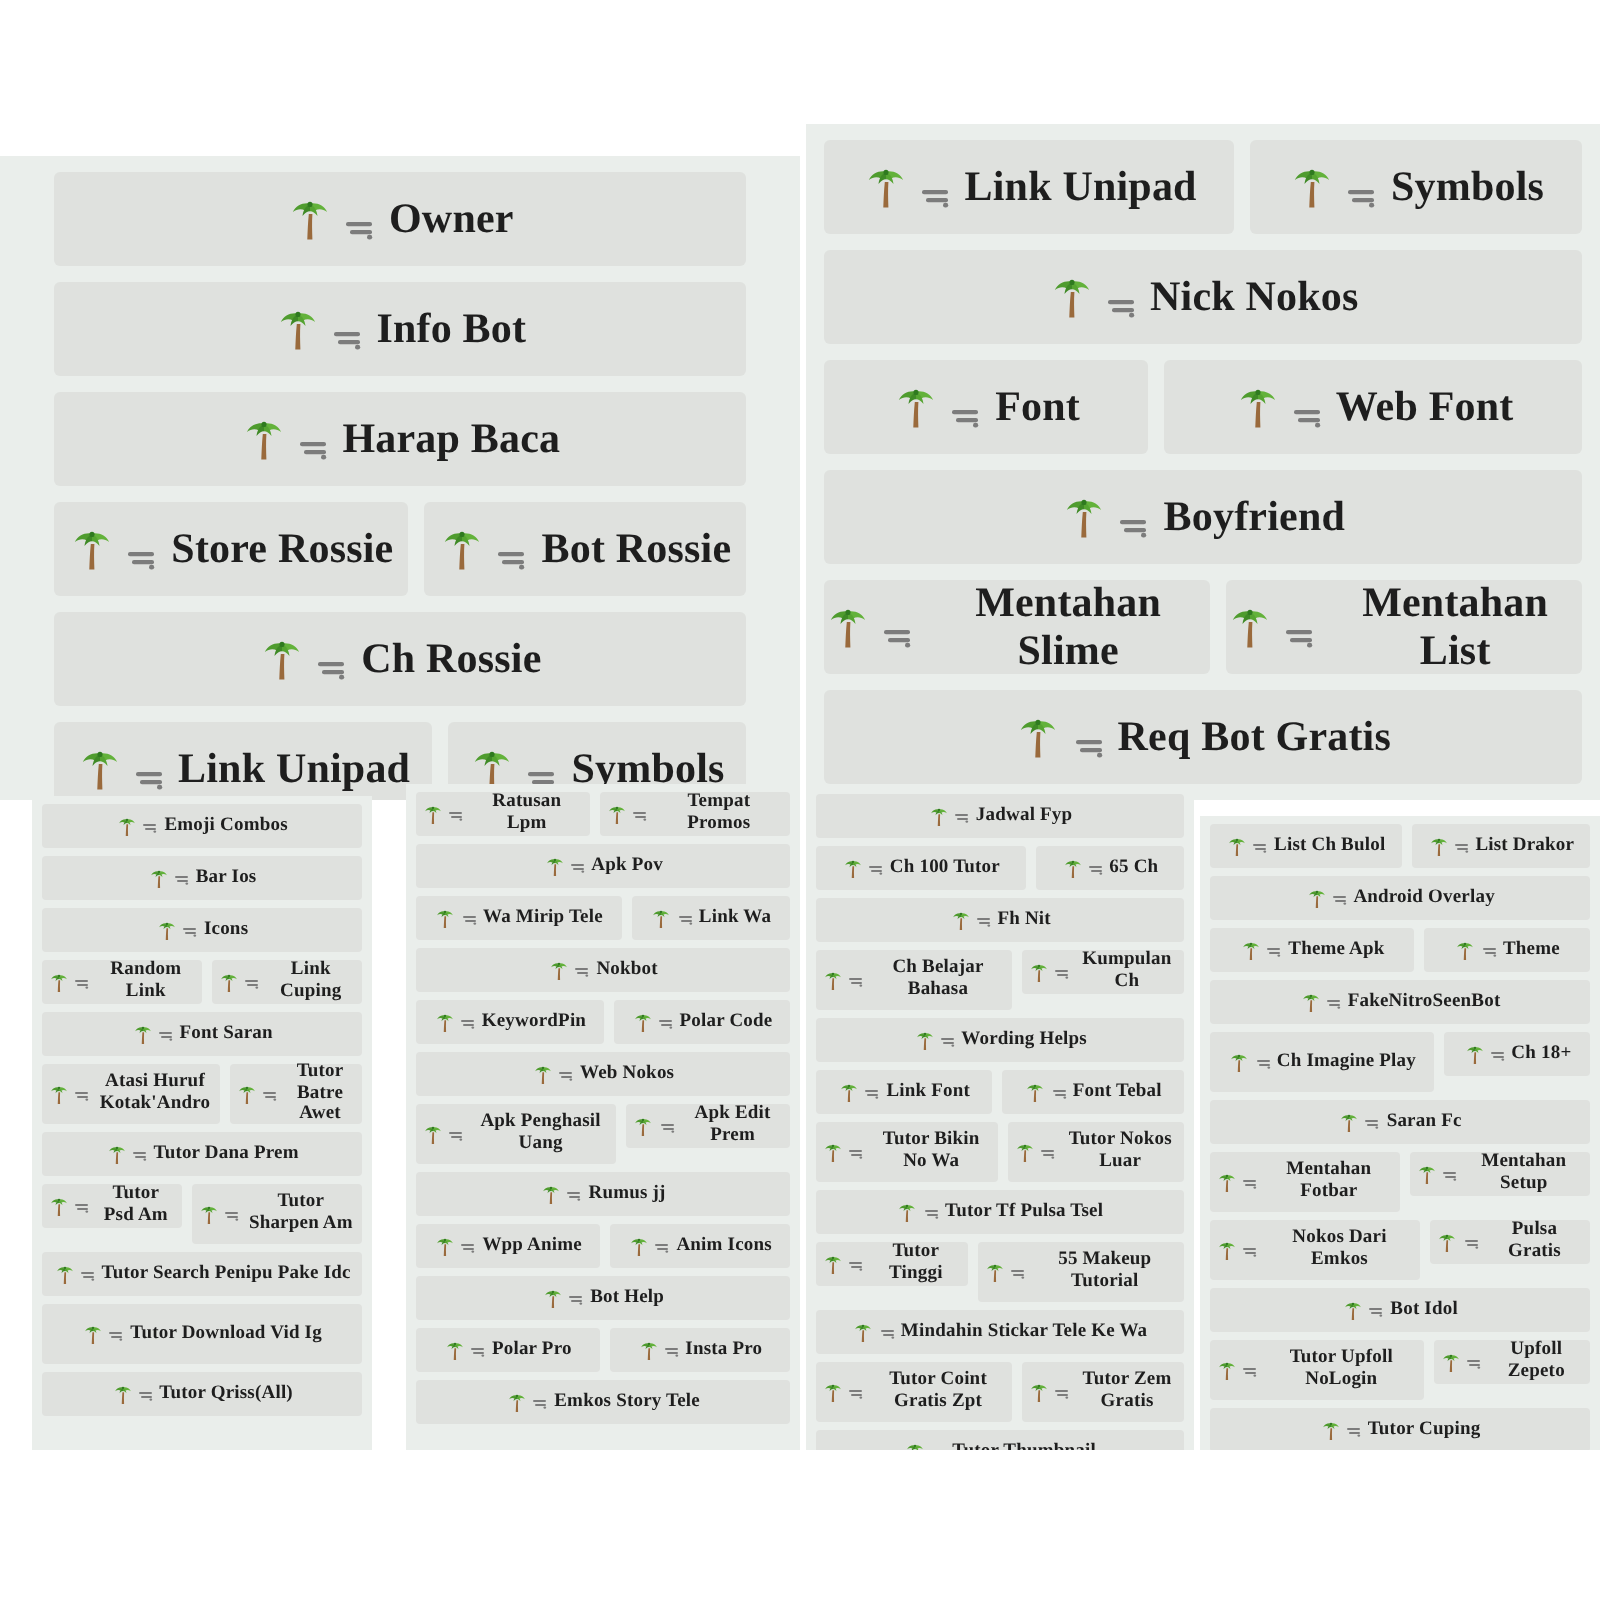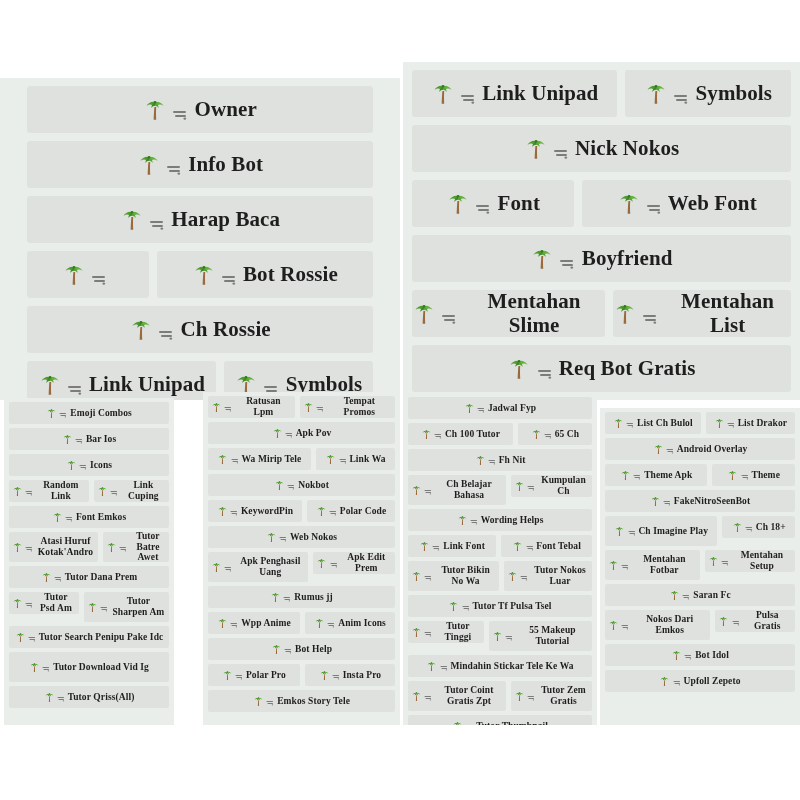--- a/index.html
+++ b/index.html
@@ -59,21 +59,21 @@
   #panelB .row .btn + .btn{margin-left:8px;}
 
   
   .small{padding:4px 5px;}
   .small .row{margin-bottom:4px;}
   .small .btn{font-size:9.5px;border-radius:2px;padding:2px 3px;}
   .small .row .btn + .btn{margin-left:5px;}
   .small .btn.h1{height:22px;}
   .small .btn.h2{height:30px;}
 
-  #panelC{left:4px;top:398px;width:170px;height:327px;}
+  #panelC{left:16px;top:398px;width:170px;height:327px;}
   #panelD{left:203px;top:392px;width:197px;height:333px;}
   #panelE{left:403px;top:393px;width:194px;height:332px;}
   #panelF{left:600px;top:408px;width:200px;height:317px;}
 
   .palm-s{width:11px;height:11px;}
   .palm-l{width:24px;height:24px;}
 </style>
 </head>
 <body>
 
@@ -143,20 +143,21 @@
                 <path d="M16 5 C21 4.2 25.6 6.6 27.4 10.6 C24.8 8.6 21.8 8.2 19.4 9.6 C18.4 7.3 17.4 6 16 5 Z" fill="#63b23a"></path>
                 <path d="M16 5 C13.2 6.6 11.4 9.6 11 13.4 C12.6 11.2 14.2 10.2 16 10.2 Z" fill="#3f8a26"></path>
                 <path d="M16 5 C18.8 6.6 20.6 9.6 21 13.4 C19.4 11.2 17.8 10.2 16 10.2 Z" fill="#55a431"></path>
                 <circle cx="16" cy="5.6" r="1.7" fill="#2f7a1f"></circle>
               </svg></span>
             <span class="palm" style="width:16px;height:14px;margin-right:.3em;"><svg viewBox="0 0 16 14" width="100%" height="100%" xmlns="http://www.w3.org/2000/svg">
                 <rect x="1" y="4" width="13" height="2.1" rx="1" fill="#7c7c7c"></rect>
                 <rect x="3" y="8" width="11" height="2.1" rx="1" fill="#7c7c7c"></rect>
                 <rect x="11.5" y="10.4" width="2.6" height="2.4" rx="1.2" fill="#7c7c7c"></rect>
               </svg></span>
+            <span class="lbl">Store Rossie</span>
           </div>
           <div class="btn ">
             <span class="palm palm-l"><svg viewBox="0 0 32 32" width="100%" height="100%" xmlns="http://www.w3.org/2000/svg">
                 <path d="M15.2 12 C14.6 18 14.4 24 14.2 29 L17.6 29 C17.4 23 17.2 17.5 17.6 12 Z" fill="#9a6a3c"></path>
                 <path d="M16 5 C11 4.2 6.5 6.6 4.6 10.6 C7.2 8.6 10.2 8.2 12.6 9.6 C13.6 7.3 14.6 6 16 5 Z" fill="#4f9c2e"></path>
                 <path d="M16 5 C21 4.2 25.6 6.6 27.4 10.6 C24.8 8.6 21.8 8.2 19.4 9.6 C18.4 7.3 17.4 6 16 5 Z" fill="#63b23a"></path>
                 <path d="M16 5 C13.2 6.6 11.4 9.6 11 13.4 C12.6 11.2 14.2 10.2 16 10.2 Z" fill="#3f8a26"></path>
                 <path d="M16 5 C18.8 6.6 20.6 9.6 21 13.4 C19.4 11.2 17.8 10.2 16 10.2 Z" fill="#55a431"></path>
                 <circle cx="16" cy="5.6" r="1.7" fill="#2f7a1f"></circle>
               </svg></span>
@@ -482,21 +483,21 @@
                 <path d="M16 5 C21 4.2 25.6 6.6 27.4 10.6 C24.8 8.6 21.8 8.2 19.4 9.6 C18.4 7.3 17.4 6 16 5 Z" fill="#63b23a"></path>
                 <path d="M16 5 C13.2 6.6 11.4 9.6 11 13.4 C12.6 11.2 14.2 10.2 16 10.2 Z" fill="#3f8a26"></path>
                 <path d="M16 5 C18.8 6.6 20.6 9.6 21 13.4 C19.4 11.2 17.8 10.2 16 10.2 Z" fill="#55a431"></path>
                 <circle cx="16" cy="5.6" r="1.7" fill="#2f7a1f"></circle>
               </svg></span>
             <span class="palm" style="width:8px;height:7px;margin-right:.3em;"><svg viewBox="0 0 16 14" width="100%" height="100%" xmlns="http://www.w3.org/2000/svg">
                 <rect x="1" y="4" width="13" height="2.1" rx="1" fill="#7c7c7c"></rect>
                 <rect x="3" y="8" width="11" height="2.1" rx="1" fill="#7c7c7c"></rect>
                 <rect x="11.5" y="10.4" width="2.6" height="2.4" rx="1.2" fill="#7c7c7c"></rect>
               </svg></span>
-            <span class="lbl">Font Emkos</span>
+            <span class="lbl">Font Saran</span>
           </div>
         </div>
         <div class="row">
           <div class="btn h2">
             <span class="palm palm-s"><svg viewBox="0 0 32 32" width="100%" height="100%" xmlns="http://www.w3.org/2000/svg">
                 <path d="M15.2 12 C14.6 18 14.4 24 14.2 29 L17.6 29 C17.4 23 17.2 17.5 17.6 12 Z" fill="#9a6a3c"></path>
                 <path d="M16 5 C11 4.2 6.5 6.6 4.6 10.6 C7.2 8.6 10.2 8.2 12.6 9.6 C13.6 7.3 14.6 6 16 5 Z" fill="#4f9c2e"></path>
                 <path d="M16 5 C21 4.2 25.6 6.6 27.4 10.6 C24.8 8.6 21.8 8.2 19.4 9.6 C18.4 7.3 17.4 6 16 5 Z" fill="#63b23a"></path>
                 <path d="M16 5 C13.2 6.6 11.4 9.6 11 13.4 C12.6 11.2 14.2 10.2 16 10.2 Z" fill="#3f8a26"></path>
                 <path d="M16 5 C18.8 6.6 20.6 9.6 21 13.4 C19.4 11.2 17.8 10.2 16 10.2 Z" fill="#55a431"></path>
@@ -1403,20 +1404,38 @@
               </svg></span>
             <span class="palm" style="width:8px;height:7px;margin-right:.3em;"><svg viewBox="0 0 16 14" width="100%" height="100%" xmlns="http://www.w3.org/2000/svg">
                 <rect x="1" y="4" width="13" height="2.1" rx="1" fill="#7c7c7c"></rect>
                 <rect x="3" y="8" width="11" height="2.1" rx="1" fill="#7c7c7c"></rect>
                 <rect x="11.5" y="10.4" width="2.6" height="2.4" rx="1.2" fill="#7c7c7c"></rect>
               </svg></span>
             <span class="lbl">Ch 18+</span>
           </div>
         </div>
         <div class="row">
+          <div class="btn h1">
+            <span class="palm palm-s"><svg viewBox="0 0 32 32" width="100%" height="100%" xmlns="http://www.w3.org/2000/svg">
+                <path d="M15.2 12 C14.6 18 14.4 24 14.2 29 L17.6 29 C17.4 23 17.2 17.5 17.6 12 Z" fill="#9a6a3c"></path>
+                <path d="M16 5 C11 4.2 6.5 6.6 4.6 10.6 C7.2 8.6 10.2 8.2 12.6 9.6 C13.6 7.3 14.6 6 16 5 Z" fill="#4f9c2e"></path>
+                <path d="M16 5 C21 4.2 25.6 6.6 27.4 10.6 C24.8 8.6 21.8 8.2 19.4 9.6 C18.4 7.3 17.4 6 16 5 Z" fill="#63b23a"></path>
+                <path d="M16 5 C13.2 6.6 11.4 9.6 11 13.4 C12.6 11.2 14.2 10.2 16 10.2 Z" fill="#3f8a26"></path>
+                <path d="M16 5 C18.8 6.6 20.6 9.6 21 13.4 C19.4 11.2 17.8 10.2 16 10.2 Z" fill="#55a431"></path>
+                <circle cx="16" cy="5.6" r="1.7" fill="#2f7a1f"></circle>
+              </svg></span>
+            <span class="palm" style="width:8px;height:7px;margin-right:.3em;"><svg viewBox="0 0 16 14" width="100%" height="100%" xmlns="http://www.w3.org/2000/svg">
+                <rect x="1" y="4" width="13" height="2.1" rx="1" fill="#7c7c7c"></rect>
+                <rect x="3" y="8" width="11" height="2.1" rx="1" fill="#7c7c7c"></rect>
+                <rect x="11.5" y="10.4" width="2.6" height="2.4" rx="1.2" fill="#7c7c7c"></rect>
+              </svg></span>
+            <span class="lbl">Saran Fc</span>
+          </div>
+        </div>
+        <div class="row">
           <div class="btn h2">
             <span class="palm palm-s"><svg viewBox="0 0 32 32" width="100%" height="100%" xmlns="http://www.w3.org/2000/svg">
                 <path d="M15.2 12 C14.6 18 14.4 24 14.2 29 L17.6 29 C17.4 23 17.2 17.5 17.6 12 Z" fill="#9a6a3c"></path>
                 <path d="M16 5 C11 4.2 6.5 6.6 4.6 10.6 C7.2 8.6 10.2 8.2 12.6 9.6 C13.6 7.3 14.6 6 16 5 Z" fill="#4f9c2e"></path>
                 <path d="M16 5 C21 4.2 25.6 6.6 27.4 10.6 C24.8 8.6 21.8 8.2 19.4 9.6 C18.4 7.3 17.4 6 16 5 Z" fill="#63b23a"></path>
                 <path d="M16 5 C13.2 6.6 11.4 9.6 11 13.4 C12.6 11.2 14.2 10.2 16 10.2 Z" fill="#3f8a26"></path>
                 <path d="M16 5 C18.8 6.6 20.6 9.6 21 13.4 C19.4 11.2 17.8 10.2 16 10.2 Z" fill="#55a431"></path>
                 <circle cx="16" cy="5.6" r="1.7" fill="#2f7a1f"></circle>
               </svg></span>
             <span class="palm" style="width:8px;height:7px;margin-right:.3em;"><svg viewBox="0 0 16 14" width="100%" height="100%" xmlns="http://www.w3.org/2000/svg">
@@ -1437,38 +1456,20 @@
               </svg></span>
             <span class="palm" style="width:8px;height:7px;margin-right:.3em;"><svg viewBox="0 0 16 14" width="100%" height="100%" xmlns="http://www.w3.org/2000/svg">
                 <rect x="1" y="4" width="13" height="2.1" rx="1" fill="#7c7c7c"></rect>
                 <rect x="3" y="8" width="11" height="2.1" rx="1" fill="#7c7c7c"></rect>
                 <rect x="11.5" y="10.4" width="2.6" height="2.4" rx="1.2" fill="#7c7c7c"></rect>
               </svg></span>
             <span class="lbl">Mentahan Setup</span>
           </div>
         </div>
         <div class="row">
-          <div class="btn h1">
-            <span class="palm palm-s"><svg viewBox="0 0 32 32" width="100%" height="100%" xmlns="http://www.w3.org/2000/svg">
-                <path d="M15.2 12 C14.6 18 14.4 24 14.2 29 L17.6 29 C17.4 23 17.2 17.5 17.6 12 Z" fill="#9a6a3c"></path>
-                <path d="M16 5 C11 4.2 6.5 6.6 4.6 10.6 C7.2 8.6 10.2 8.2 12.6 9.6 C13.6 7.3 14.6 6 16 5 Z" fill="#4f9c2e"></path>
-                <path d="M16 5 C21 4.2 25.6 6.6 27.4 10.6 C24.8 8.6 21.8 8.2 19.4 9.6 C18.4 7.3 17.4 6 16 5 Z" fill="#63b23a"></path>
-                <path d="M16 5 C13.2 6.6 11.4 9.6 11 13.4 C12.6 11.2 14.2 10.2 16 10.2 Z" fill="#3f8a26"></path>
-                <path d="M16 5 C18.8 6.6 20.6 9.6 21 13.4 C19.4 11.2 17.8 10.2 16 10.2 Z" fill="#55a431"></path>
-                <circle cx="16" cy="5.6" r="1.7" fill="#2f7a1f"></circle>
-              </svg></span>
-            <span class="palm" style="width:8px;height:7px;margin-right:.3em;"><svg viewBox="0 0 16 14" width="100%" height="100%" xmlns="http://www.w3.org/2000/svg">
-                <rect x="1" y="4" width="13" height="2.1" rx="1" fill="#7c7c7c"></rect>
-                <rect x="3" y="8" width="11" height="2.1" rx="1" fill="#7c7c7c"></rect>
-                <rect x="11.5" y="10.4" width="2.6" height="2.4" rx="1.2" fill="#7c7c7c"></rect>
-              </svg></span>
-            <span class="lbl">Saran Fc</span>
-          </div>
-        </div>
-        <div class="row">
           <div class="btn h2">
             <span class="palm palm-s"><svg viewBox="0 0 32 32" width="100%" height="100%" xmlns="http://www.w3.org/2000/svg">
                 <path d="M15.2 12 C14.6 18 14.4 24 14.2 29 L17.6 29 C17.4 23 17.2 17.5 17.6 12 Z" fill="#9a6a3c"></path>
                 <path d="M16 5 C11 4.2 6.5 6.6 4.6 10.6 C7.2 8.6 10.2 8.2 12.6 9.6 C13.6 7.3 14.6 6 16 5 Z" fill="#4f9c2e"></path>
                 <path d="M16 5 C21 4.2 25.6 6.6 27.4 10.6 C24.8 8.6 21.8 8.2 19.4 9.6 C18.4 7.3 17.4 6 16 5 Z" fill="#63b23a"></path>
                 <path d="M16 5 C13.2 6.6 11.4 9.6 11 13.4 C12.6 11.2 14.2 10.2 16 10.2 Z" fill="#3f8a26"></path>
                 <path d="M16 5 C18.8 6.6 20.6 9.6 21 13.4 C19.4 11.2 17.8 10.2 16 10.2 Z" fill="#55a431"></path>
                 <circle cx="16" cy="5.6" r="1.7" fill="#2f7a1f"></circle>
               </svg></span>
             <span class="palm" style="width:8px;height:7px;margin-right:.3em;"><svg viewBox="0 0 16 14" width="100%" height="100%" xmlns="http://www.w3.org/2000/svg">
@@ -1507,33 +1508,67 @@
               </svg></span>
             <span class="palm" style="width:8px;height:7px;margin-right:.3em;"><svg viewBox="0 0 16 14" width="100%" height="100%" xmlns="http://www.w3.org/2000/svg">
                 <rect x="1" y="4" width="13" height="2.1" rx="1" fill="#7c7c7c"></rect>
                 <rect x="3" y="8" width="11" height="2.1" rx="1" fill="#7c7c7c"></rect>
                 <rect x="11.5" y="10.4" width="2.6" height="2.4" rx="1.2" fill="#7c7c7c"></rect>
               </svg></span>
             <span class="lbl">Bot Idol</span>
           </div>
         </div>
         <div class="row">
+          <div class="btn h2">
+            <span class="palm palm-s"><svg viewBox="0 0 32 32" width="100%" height="100%" xmlns="http://www.w3.org/2000/svg">
+                <path d="M15.2 12 C14.6 18 14.4 24 14.2 29 L17.6 29 C17.4 23 17.2 17.5 17.6 12 Z" fill="#9a6a3c"></path>
+                <path d="M16 5 C11 4.2 6.5 6.6 4.6 10.6 C7.2 8.6 10.2 8.2 12.6 9.6 C13.6 7.3 14.6 6 16 5 Z" fill="#4f9c2e"></path>
+                <path d="M16 5 C21 4.2 25.6 6.6 27.4 10.6 C24.8 8.6 21.8 8.2 19.4 9.6 C18.4 7.3 17.4 6 16 5 Z" fill="#63b23a"></path>
+                <path d="M16 5 C13.2 6.6 11.4 9.6 11 13.4 C12.6 11.2 14.2 10.2 16 10.2 Z" fill="#3f8a26"></path>
+                <path d="M16 5 C18.8 6.6 20.6 9.6 21 13.4 C19.4 11.2 17.8 10.2 16 10.2 Z" fill="#55a431"></path>
+                <circle cx="16" cy="5.6" r="1.7" fill="#2f7a1f"></circle>
+              </svg></span>
+            <span class="palm" style="width:8px;height:7px;margin-right:.3em;"><svg viewBox="0 0 16 14" width="100%" height="100%" xmlns="http://www.w3.org/2000/svg">
+                <rect x="1" y="4" width="13" height="2.1" rx="1" fill="#7c7c7c"></rect>
+                <rect x="3" y="8" width="11" height="2.1" rx="1" fill="#7c7c7c"></rect>
+                <rect x="11.5" y="10.4" width="2.6" height="2.4" rx="1.2" fill="#7c7c7c"></rect>
+              </svg></span>
+            <span class="lbl">Tutor Upfoll NoLogin</span>
+          </div>
           <div class="btn h1">
             <span class="palm palm-s"><svg viewBox="0 0 32 32" width="100%" height="100%" xmlns="http://www.w3.org/2000/svg">
                 <path d="M15.2 12 C14.6 18 14.4 24 14.2 29 L17.6 29 C17.4 23 17.2 17.5 17.6 12 Z" fill="#9a6a3c"></path>
                 <path d="M16 5 C11 4.2 6.5 6.6 4.6 10.6 C7.2 8.6 10.2 8.2 12.6 9.6 C13.6 7.3 14.6 6 16 5 Z" fill="#4f9c2e"></path>
                 <path d="M16 5 C21 4.2 25.6 6.6 27.4 10.6 C24.8 8.6 21.8 8.2 19.4 9.6 C18.4 7.3 17.4 6 16 5 Z" fill="#63b23a"></path>
                 <path d="M16 5 C13.2 6.6 11.4 9.6 11 13.4 C12.6 11.2 14.2 10.2 16 10.2 Z" fill="#3f8a26"></path>
                 <path d="M16 5 C18.8 6.6 20.6 9.6 21 13.4 C19.4 11.2 17.8 10.2 16 10.2 Z" fill="#55a431"></path>
                 <circle cx="16" cy="5.6" r="1.7" fill="#2f7a1f"></circle>
               </svg></span>
             <span class="palm" style="width:8px;height:7px;margin-right:.3em;"><svg viewBox="0 0 16 14" width="100%" height="100%" xmlns="http://www.w3.org/2000/svg">
                 <rect x="1" y="4" width="13" height="2.1" rx="1" fill="#7c7c7c"></rect>
                 <rect x="3" y="8" width="11" height="2.1" rx="1" fill="#7c7c7c"></rect>
                 <rect x="11.5" y="10.4" width="2.6" height="2.4" rx="1.2" fill="#7c7c7c"></rect>
               </svg></span>
             <span class="lbl">Upfoll Zepeto</span>
+          </div>
+        </div>
+        <div class="row">
+          <div class="btn h1">
+            <span class="palm palm-s"><svg viewBox="0 0 32 32" width="100%" height="100%" xmlns="http://www.w3.org/2000/svg">
+                <path d="M15.2 12 C14.6 18 14.4 24 14.2 29 L17.6 29 C17.4 23 17.2 17.5 17.6 12 Z" fill="#9a6a3c"></path>
+                <path d="M16 5 C11 4.2 6.5 6.6 4.6 10.6 C7.2 8.6 10.2 8.2 12.6 9.6 C13.6 7.3 14.6 6 16 5 Z" fill="#4f9c2e"></path>
+                <path d="M16 5 C21 4.2 25.6 6.6 27.4 10.6 C24.8 8.6 21.8 8.2 19.4 9.6 C18.4 7.3 17.4 6 16 5 Z" fill="#63b23a"></path>
+                <path d="M16 5 C13.2 6.6 11.4 9.6 11 13.4 C12.6 11.2 14.2 10.2 16 10.2 Z" fill="#3f8a26"></path>
+                <path d="M16 5 C18.8 6.6 20.6 9.6 21 13.4 C19.4 11.2 17.8 10.2 16 10.2 Z" fill="#55a431"></path>
+                <circle cx="16" cy="5.6" r="1.7" fill="#2f7a1f"></circle>
+              </svg></span>
+            <span class="palm" style="width:8px;height:7px;margin-right:.3em;"><svg viewBox="0 0 16 14" width="100%" height="100%" xmlns="http://www.w3.org/2000/svg">
+                <rect x="1" y="4" width="13" height="2.1" rx="1" fill="#7c7c7c"></rect>
+                <rect x="3" y="8" width="11" height="2.1" rx="1" fill="#7c7c7c"></rect>
+                <rect x="11.5" y="10.4" width="2.6" height="2.4" rx="1.2" fill="#7c7c7c"></rect>
+              </svg></span>
+            <span class="lbl">Tutor Cuping</span>
           </div>
         </div>
       </div>
   </div>
 
 </div>
 
 </body></html>

